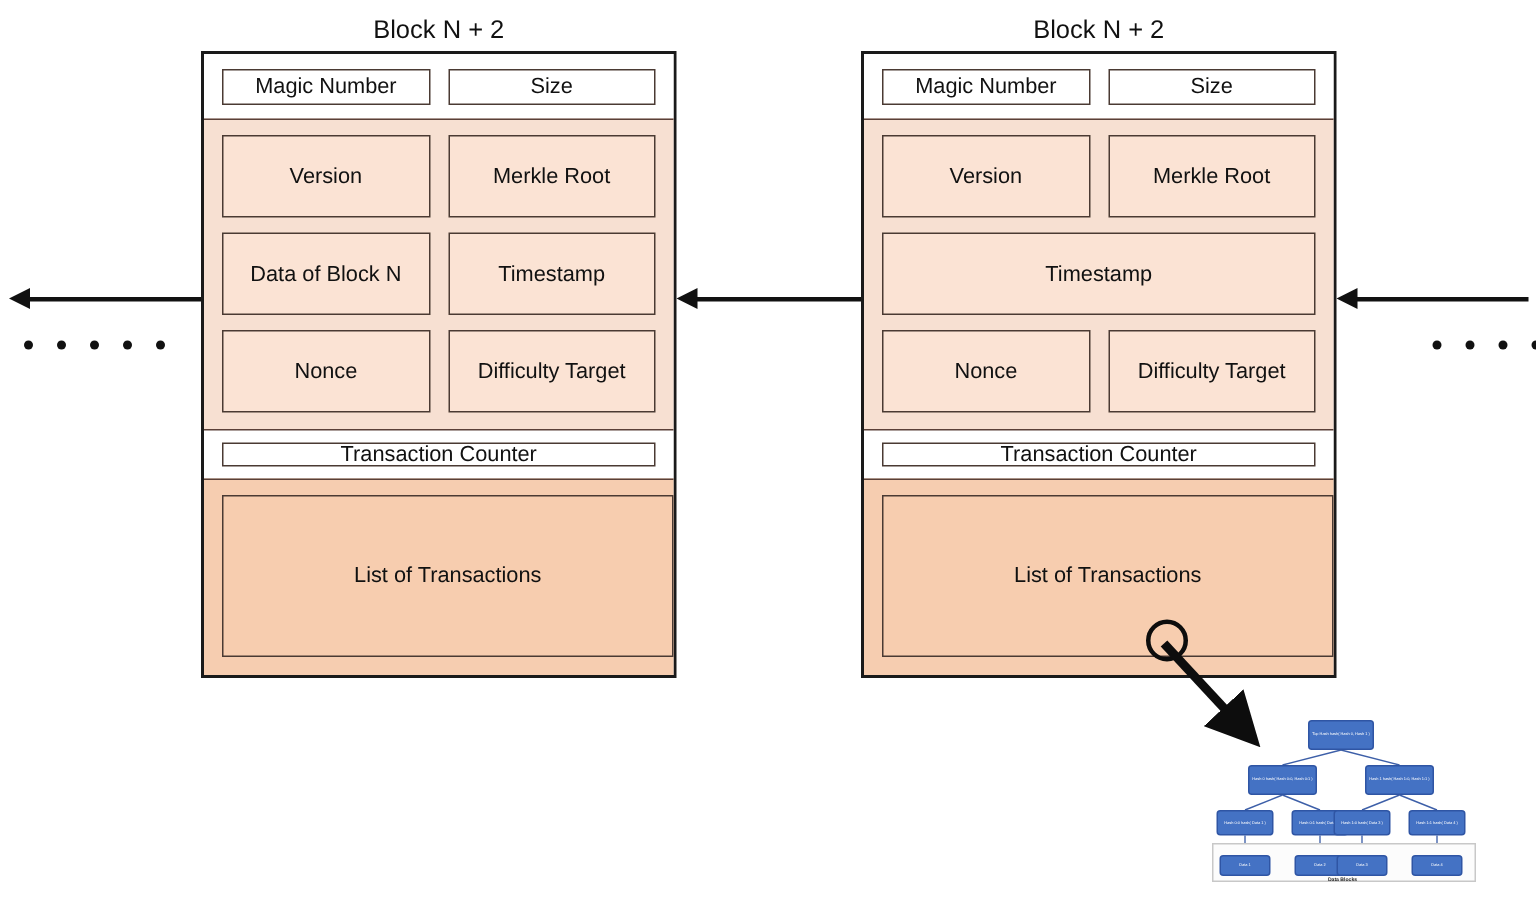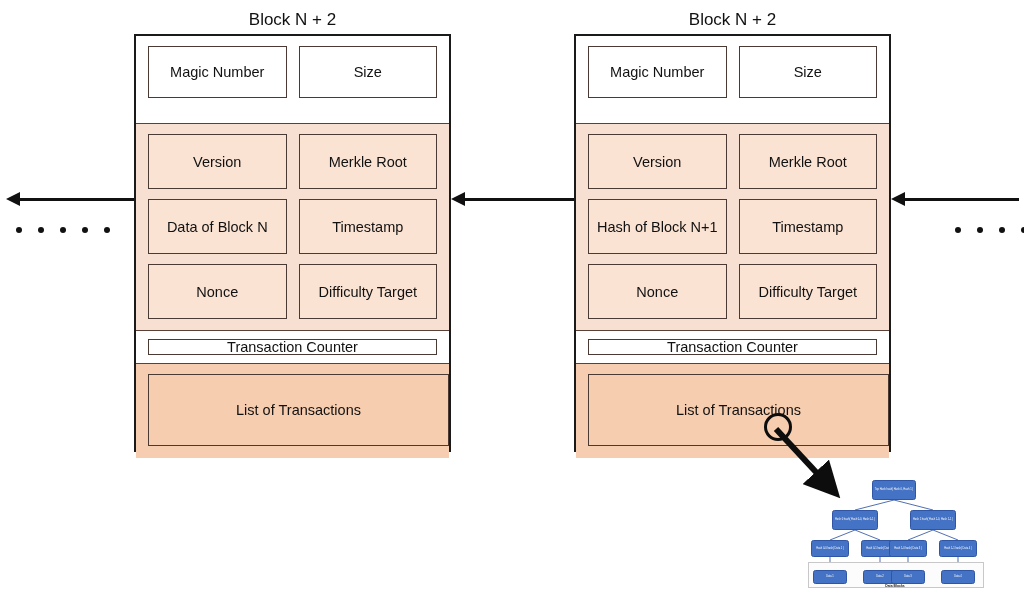--- a/index.html
+++ b/index.html
@@ -52,21 +52,20 @@
   }
   
   .band-header {
     background: #f7e0d2;
     display: flex;
     flex-direction: column;
     gap: 10px;
     padding: 10px 12px 11px 12px;
     box-sizing: border-box;
     border-top: 1.5px solid #5a4038;
-    margin-top: 16px;
   }
   .band-counter {
     background: #ffffff;
     padding: 8px 12px 8px 12px;
     box-sizing: border-box;
     border-top: 1.5px solid #5a4038;
   }
   .band-tx {
     background: #f6cdb0;
     padding: 10px 0 12px 12px;
@@ -89,21 +88,21 @@
     align-items: center;
     justify-content: center;
     text-align: center;
     font-size: 14.5px;
     line-height: 18px;
     color: #111111;
     padding: 2px 4px;
   }
   .cell-white {
     background: #ffffff;
-    height: 52px;
+    height: 24px;
     flex: 1 1 0;
   }
   .cell-peach {
     background: #fbe3d4;
     height: 55px;
     flex: 1 1 0;
   }
   .cell-counter {
     background: #ffffff;
     height: 16px;
@@ -248,21 +247,20 @@
       <div class="cell cell-white">Magic Number</div>
       <div class="cell cell-white">Size</div>
     </div>
 
     <div class="band-header">
       <div class="row2">
         <div class="cell cell-peach">Version</div>
         <div class="cell cell-peach">Merkle Root</div>
       </div>
       <div class="row2">
-        <div class="cell cell-peach">Hash of Block N+1</div>
         <div class="cell cell-peach">Timestamp</div>
       </div>
       <div class="row2">
         <div class="cell cell-peach">Nonce</div>
         <div class="cell cell-peach">Difficulty Target</div>
       </div>
     </div>
 
     <div class="band-counter">
       <div class="cell cell-counter">Transaction Counter</div>

